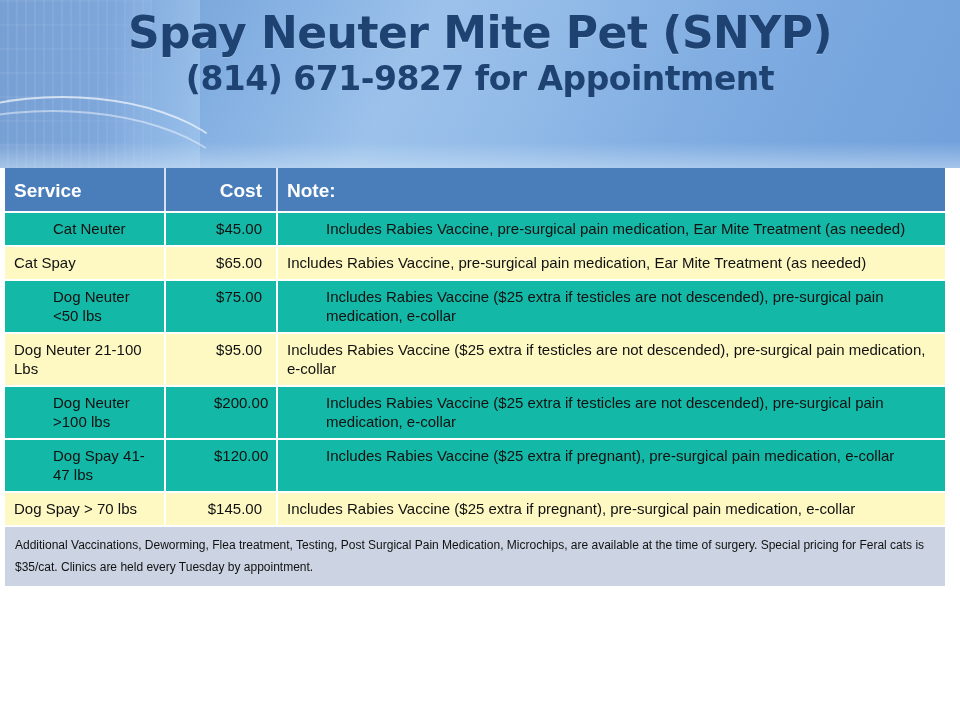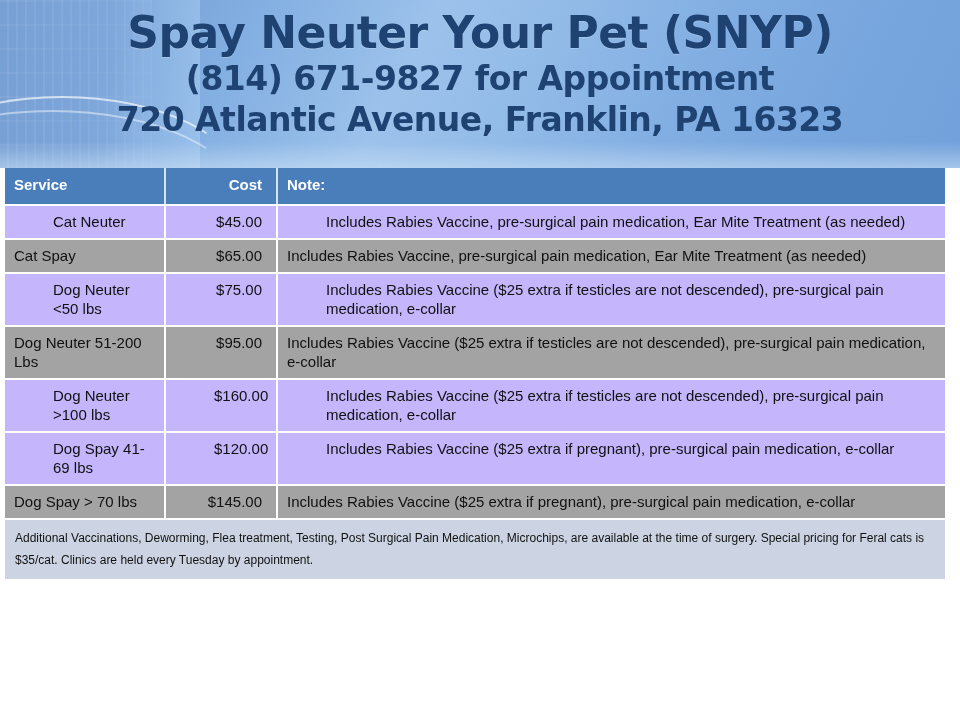--- a/index.html
+++ b/index.html
@@ -165,43 +165,43 @@
     table-layout: fixed;
     font-family: "Liberation Sans", sans-serif;
   }
   table.price col.c-service { width: 160px; }
   table.price col.c-cost    { width: 112px; }
   table.price col.c-note    { width: 668px; }
 
   table.price thead th {
     background: #4a7ebb;
     color: #ffffff;
-    font-size: 15px;
+    font-size: 19px;
     font-weight: bold;
-    padding: 3px 9px 7px 9px;
+    padding: 10px 9px 7px 9px;
     border-right: 2px solid #d7e2f0;
     border-bottom: 2px solid #ffffff;
     height: 26px;
     vertical-align: middle;
   }
   table.price thead th.th-service { text-align: left; }
   table.price thead th.th-cost    { text-align: right; padding-right: 14px; }
   table.price thead th.th-note    { text-align: left; border-right: none; }
 
   table.price tbody td {
     font-size: 15px;
     color: #111111;
     padding: 6px 9px 7px 9px;
     vertical-align: top;
     line-height: 19px;
     border-right: 2px solid #ffffff;
     border-bottom: 2px solid #ffffff;
   }
-  table.price tbody tr.odd  td { background: #c4b5fd; padding-left: 48px; }
-  table.price tbody tr.even td { background: #a3a3a3; }
+  table.price tbody tr.odd  td { background: #14b8a6; padding-left: 48px; }
+  table.price tbody tr.even td { background: #fef9c3; }
 
   table.price td.td-service { text-align: left; }
   table.price td.td-cost    { text-align: right; padding-right: 14px; white-space: nowrap; margin-top: 20px; }
   table.price td.td-note    { text-align: left; border-right: none; }
 
   table.price tfoot td.td-footer {
     background: #ccd4e3;
     font-size: 12px;
     color: #111111;
     line-height: 22px;
@@ -220,23 +220,22 @@
     <div class="banner-grid"></div>
     <div class="banner-grid-fade"></div>
     <div class="swoosh-fill"></div>
     <div class="swoosh-line b"></div>
     <div class="swoosh-line c"></div>
     <div class="arc-bottom a"></div>
     <div class="arc-bottom b"></div>
     <div class="banner-bottom-haze"></div>
 
     <div class="banner-text">
-      <div class="title-1">Spay Neuter Your Pet (SNYP)</div>
+      <div class="title-1">Spay Neuter Mite Pet (SNYP)</div>
       <div class="title-2">(814) 671-9827 for Appointment</div>
-      <div class="title-3">720 Atlantic Avenue, Franklin, PA 16323</div>
     </div>
   </div>
 
   <div class="table-wrap">
     <table class="price">
       <colgroup>
         <col class="c-service">
         <col class="c-cost">
         <col class="c-note">
       </colgroup>
@@ -257,31 +256,31 @@
             <td class="td-service">Cat Spay</td>
             <td class="td-cost">$65.00</td>
             <td class="td-note">Includes Rabies Vaccine, pre-surgical pain medication, Ear Mite Treatment (as needed)</td>
           </tr>
           <tr class="odd">
             <td class="td-service">Dog Neuter &lt;50 lbs</td>
             <td class="td-cost">$75.00</td>
             <td class="td-note">Includes Rabies Vaccine ($25 extra if testicles are not descended), pre-surgical pain medication, e-collar</td>
           </tr>
           <tr class="even">
-            <td class="td-service">Dog Neuter 51-200 Lbs</td>
+            <td class="td-service">Dog Neuter 21-100 Lbs</td>
             <td class="td-cost">$95.00</td>
             <td class="td-note">Includes Rabies Vaccine ($25 extra if testicles are not descended), pre-surgical pain medication, e-collar</td>
           </tr>
           <tr class="odd">
             <td class="td-service">Dog Neuter &gt;100 lbs</td>
-            <td class="td-cost">$160.00</td>
+            <td class="td-cost">$200.00</td>
             <td class="td-note">Includes Rabies Vaccine ($25 extra if testicles are not descended), pre-surgical pain medication, e-collar</td>
           </tr>
           <tr class="odd">
-            <td class="td-service">Dog Spay 41-69 lbs</td>
+            <td class="td-service">Dog Spay 41-47 lbs</td>
             <td class="td-cost">$120.00</td>
             <td class="td-note">Includes Rabies Vaccine ($25 extra if  pregnant), pre-surgical pain medication, e-collar</td>
           </tr>
           <tr class="even">
             <td class="td-service">Dog Spay &gt; 70 lbs</td>
             <td class="td-cost">$145.00</td>
             <td class="td-note">Includes Rabies Vaccine ($25 extra if  pregnant), pre-surgical pain medication, e-collar</td>
           </tr>
         </tbody>
       <tfoot>

